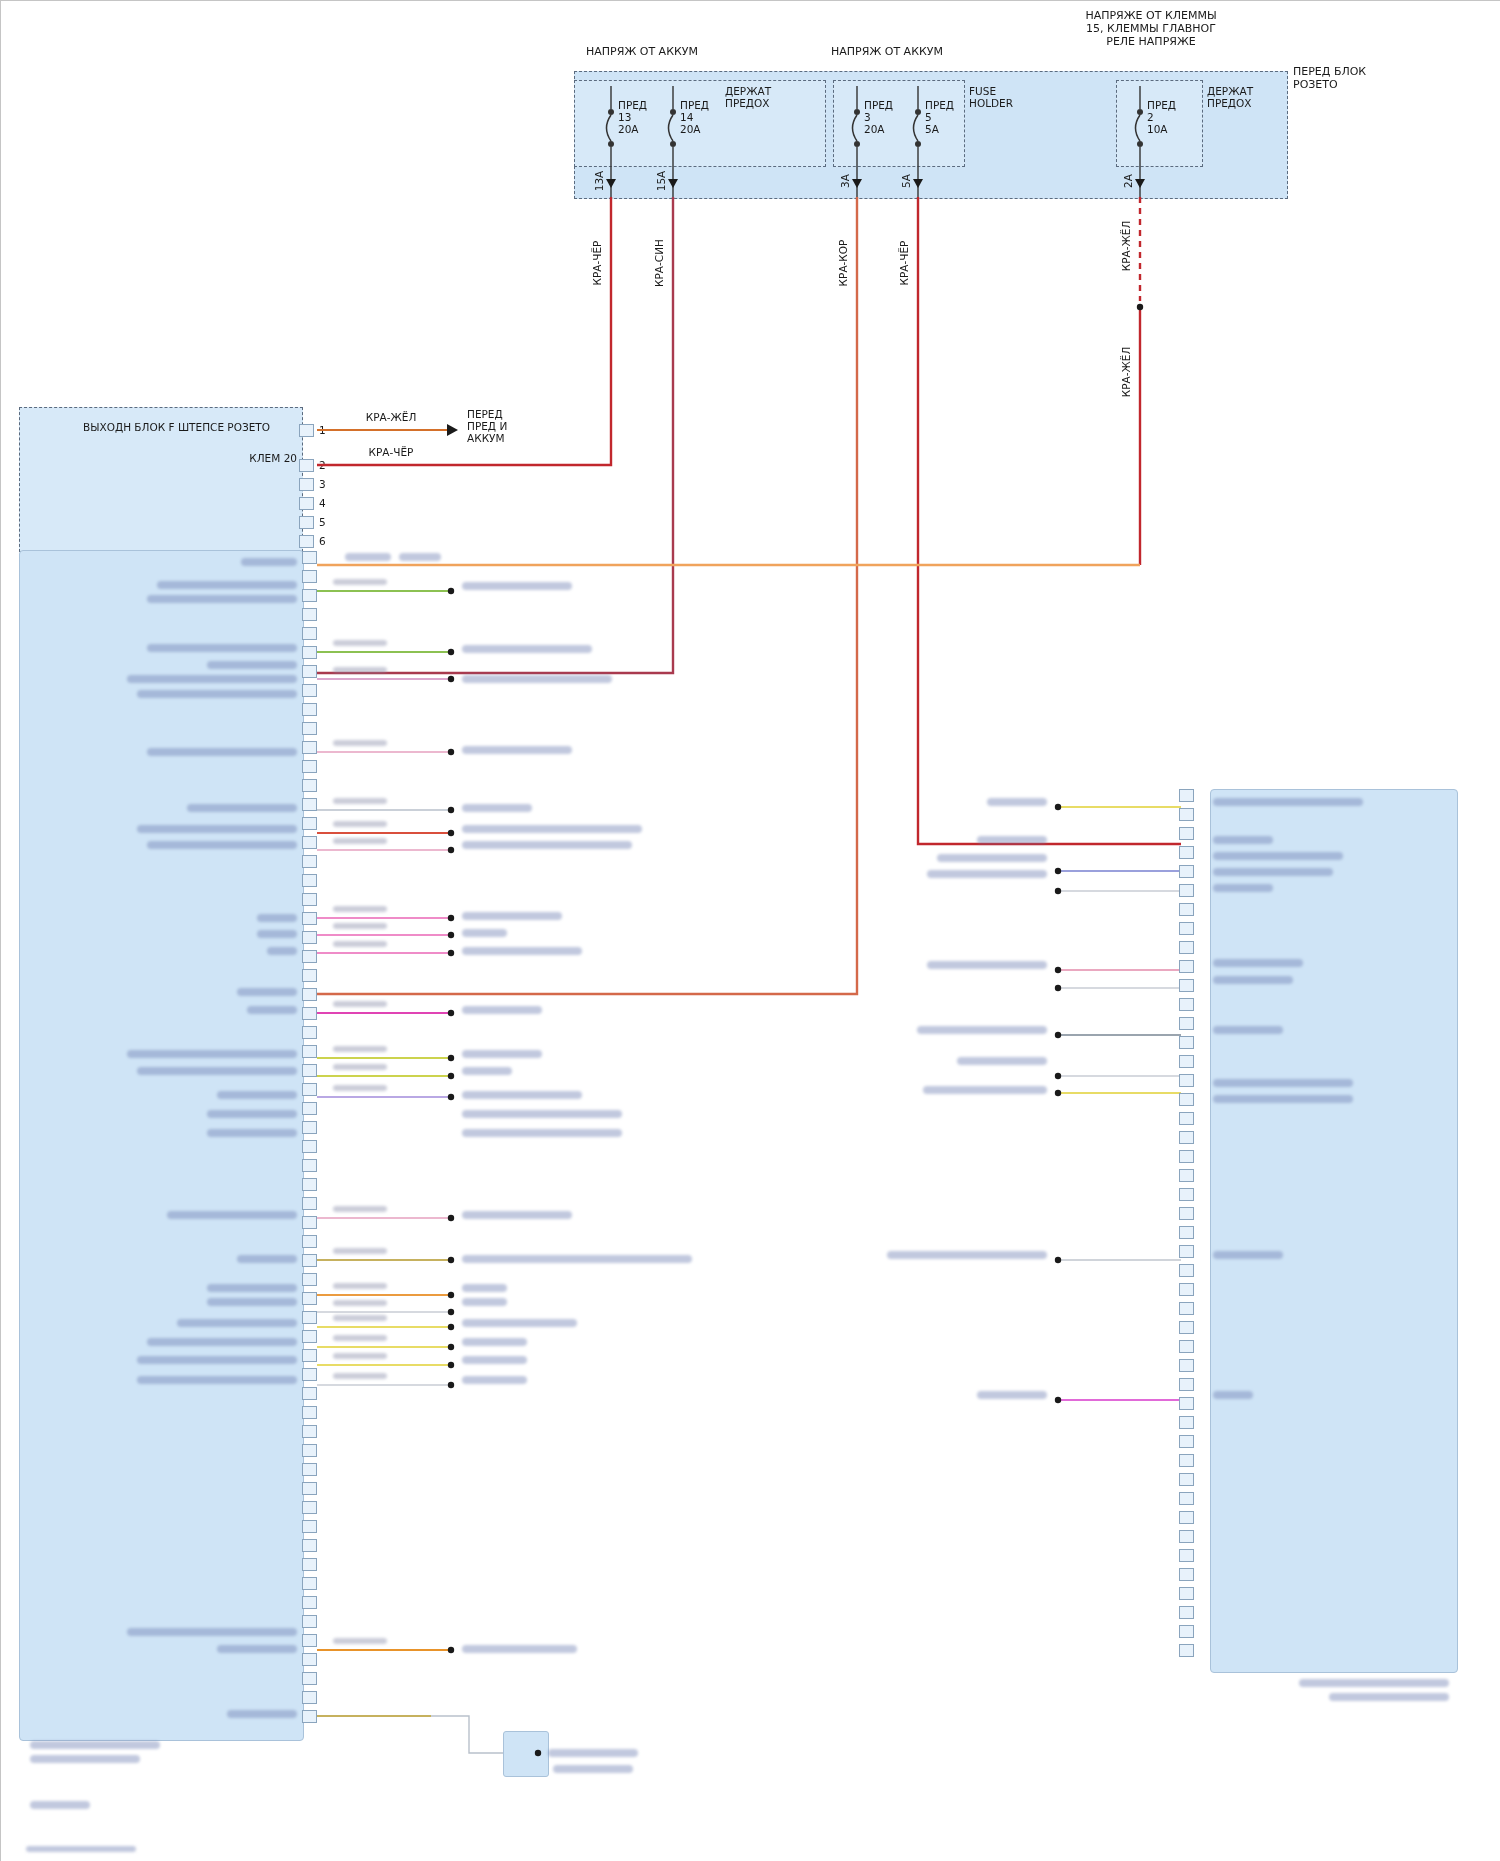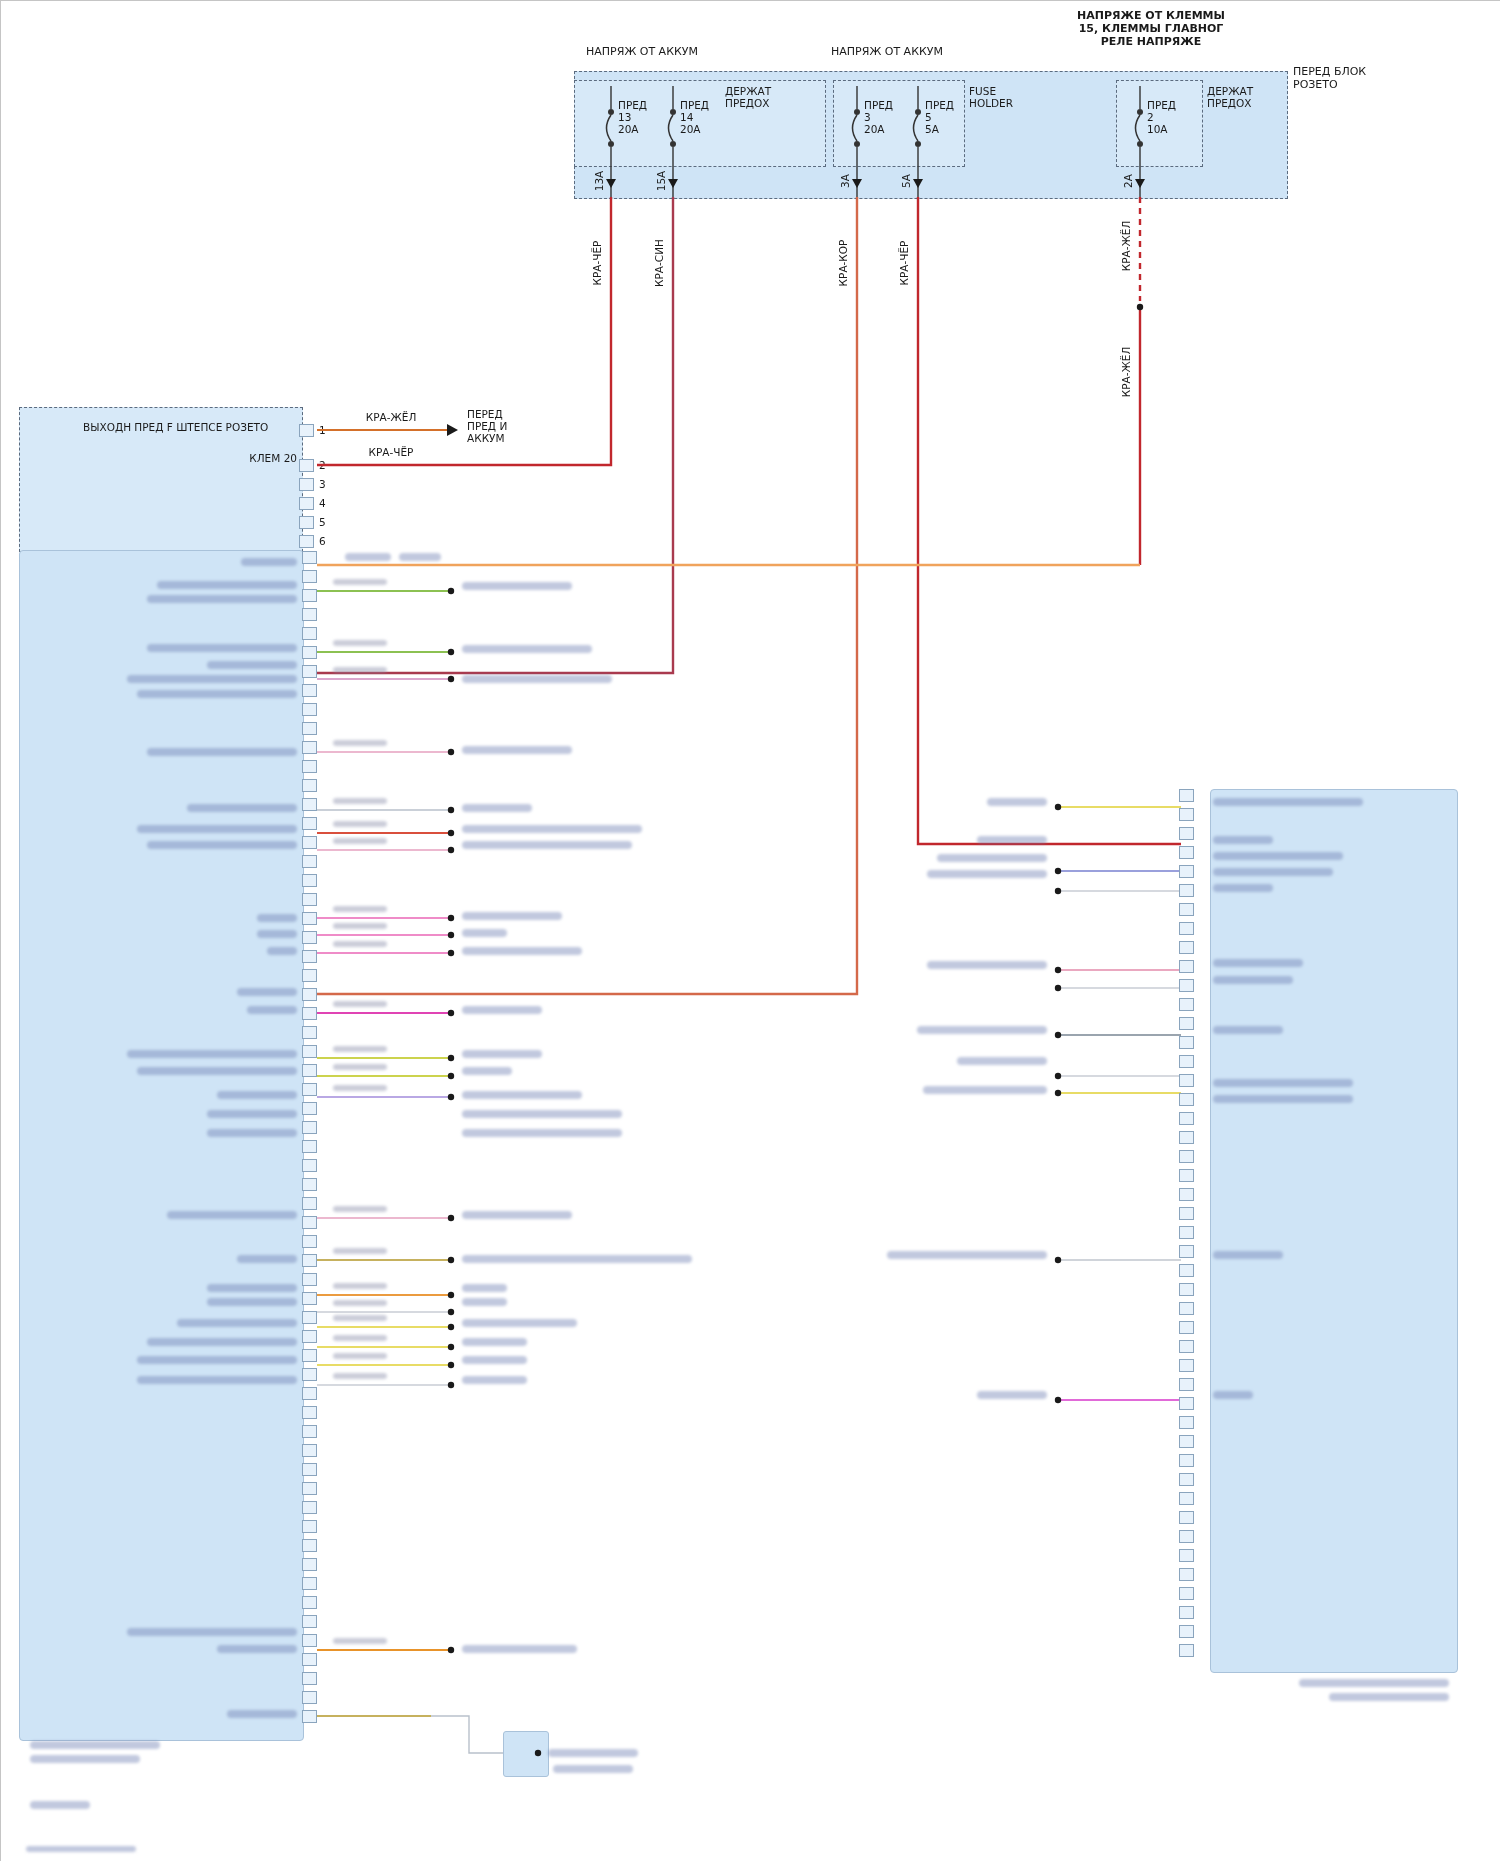--- a/index.html
+++ b/index.html
@@ -17,21 +17,21 @@
   .pinsq{position:absolute;width:15px;height:13px;background:#e8f2fb;border:1px solid #8aa4bd;box-sizing:border-box;}
   .smudge{position:absolute;height:8px;border-radius:4px;background:rgba(108,124,176,.42);filter:blur(1.6px);}
   .tag{position:absolute;height:6px;border-radius:3px;background:rgba(140,145,170,.45);filter:blur(1.4px);}
   svg{position:absolute;left:0;top:0;}
 </style>
 </head>
 <body>
 
 <div id="page">
 
-  <div class="lbl ctr" style="left:1030px;top:8px;width:240px;font-weight:bold;">
+  <div class="lbl ctr" style="left:1030px;top:8px;width:240px;">
     <div>НАПРЯЖЕ ОТ КЛЕММЫ</div>
     <div>15, КЛЕММЫ ГЛАВНОГ</div>
     <div>РЕЛЕ НАПРЯЖЕ</div>
   </div>
   <div class="lbl ctr" style="left:541px;top:44px;width:200px;">НАПРЯЖ ОТ АККУМ</div>
   <div class="lbl ctr" style="left:786px;top:44px;width:200px;">НАПРЯЖ ОТ АККУМ</div>
   <div class="lbl" style="left:1292px;top:64px;">
     <div>ПЕРЕД БЛОК</div>
     <div>РОЗЕТО</div>
   </div>
@@ -87,21 +87,21 @@
   <span class="vlabel" style="left:1127px;top:180px;">2А</span>
 
   <span class="vlabel" style="left:596px;top:262px;">КРА-ЧЁР</span>
   <span class="vlabel" style="left:658px;top:262px;">КРА-СИН</span>
   <span class="vlabel" style="left:842px;top:262px;">КРА-КОР</span>
   <span class="vlabel" style="left:903px;top:262px;">КРА-ЧЁР</span>
   <span class="vlabel" style="left:1125px;top:245px;">КРА-ЖЁЛ</span>
   <span class="vlabel" style="left:1125px;top:371px;">КРА-ЖЁЛ</span>
 
   <div class="relay" style="left:18px;top:406px;width:282px;height:143px;"></div>
-  <div class="lbl sm" style="left:82px;top:420px;">ВЫХОДН ПРЕД F ШТЕПСЕ РОЗЕТО</div>
+  <div class="lbl sm" style="left:82px;top:420px;">ВЫХОДН БЛОК F ШТЕПСЕ РОЗЕТО</div>
   <div class="lbl sm" style="left:230px;top:451px;width:66px;text-align:right;">КЛЕМ 20</div>
   <div class="lbl sm ctr" style="left:352px;top:410px;width:76px;">КРА-ЖЁЛ</div>
   <div class="lbl sm ctr" style="left:352px;top:445px;width:76px;">КРА-ЧЁР</div>
   <div class="lbl sm" style="left:466px;top:407px;">
     <div>ПЕРЕД</div>
     <div>ПРЕД И</div>
     <div>АККУМ</div>
   </div>
 
   <div class="pinsq" style="left:298px;top:423px;"></div>

